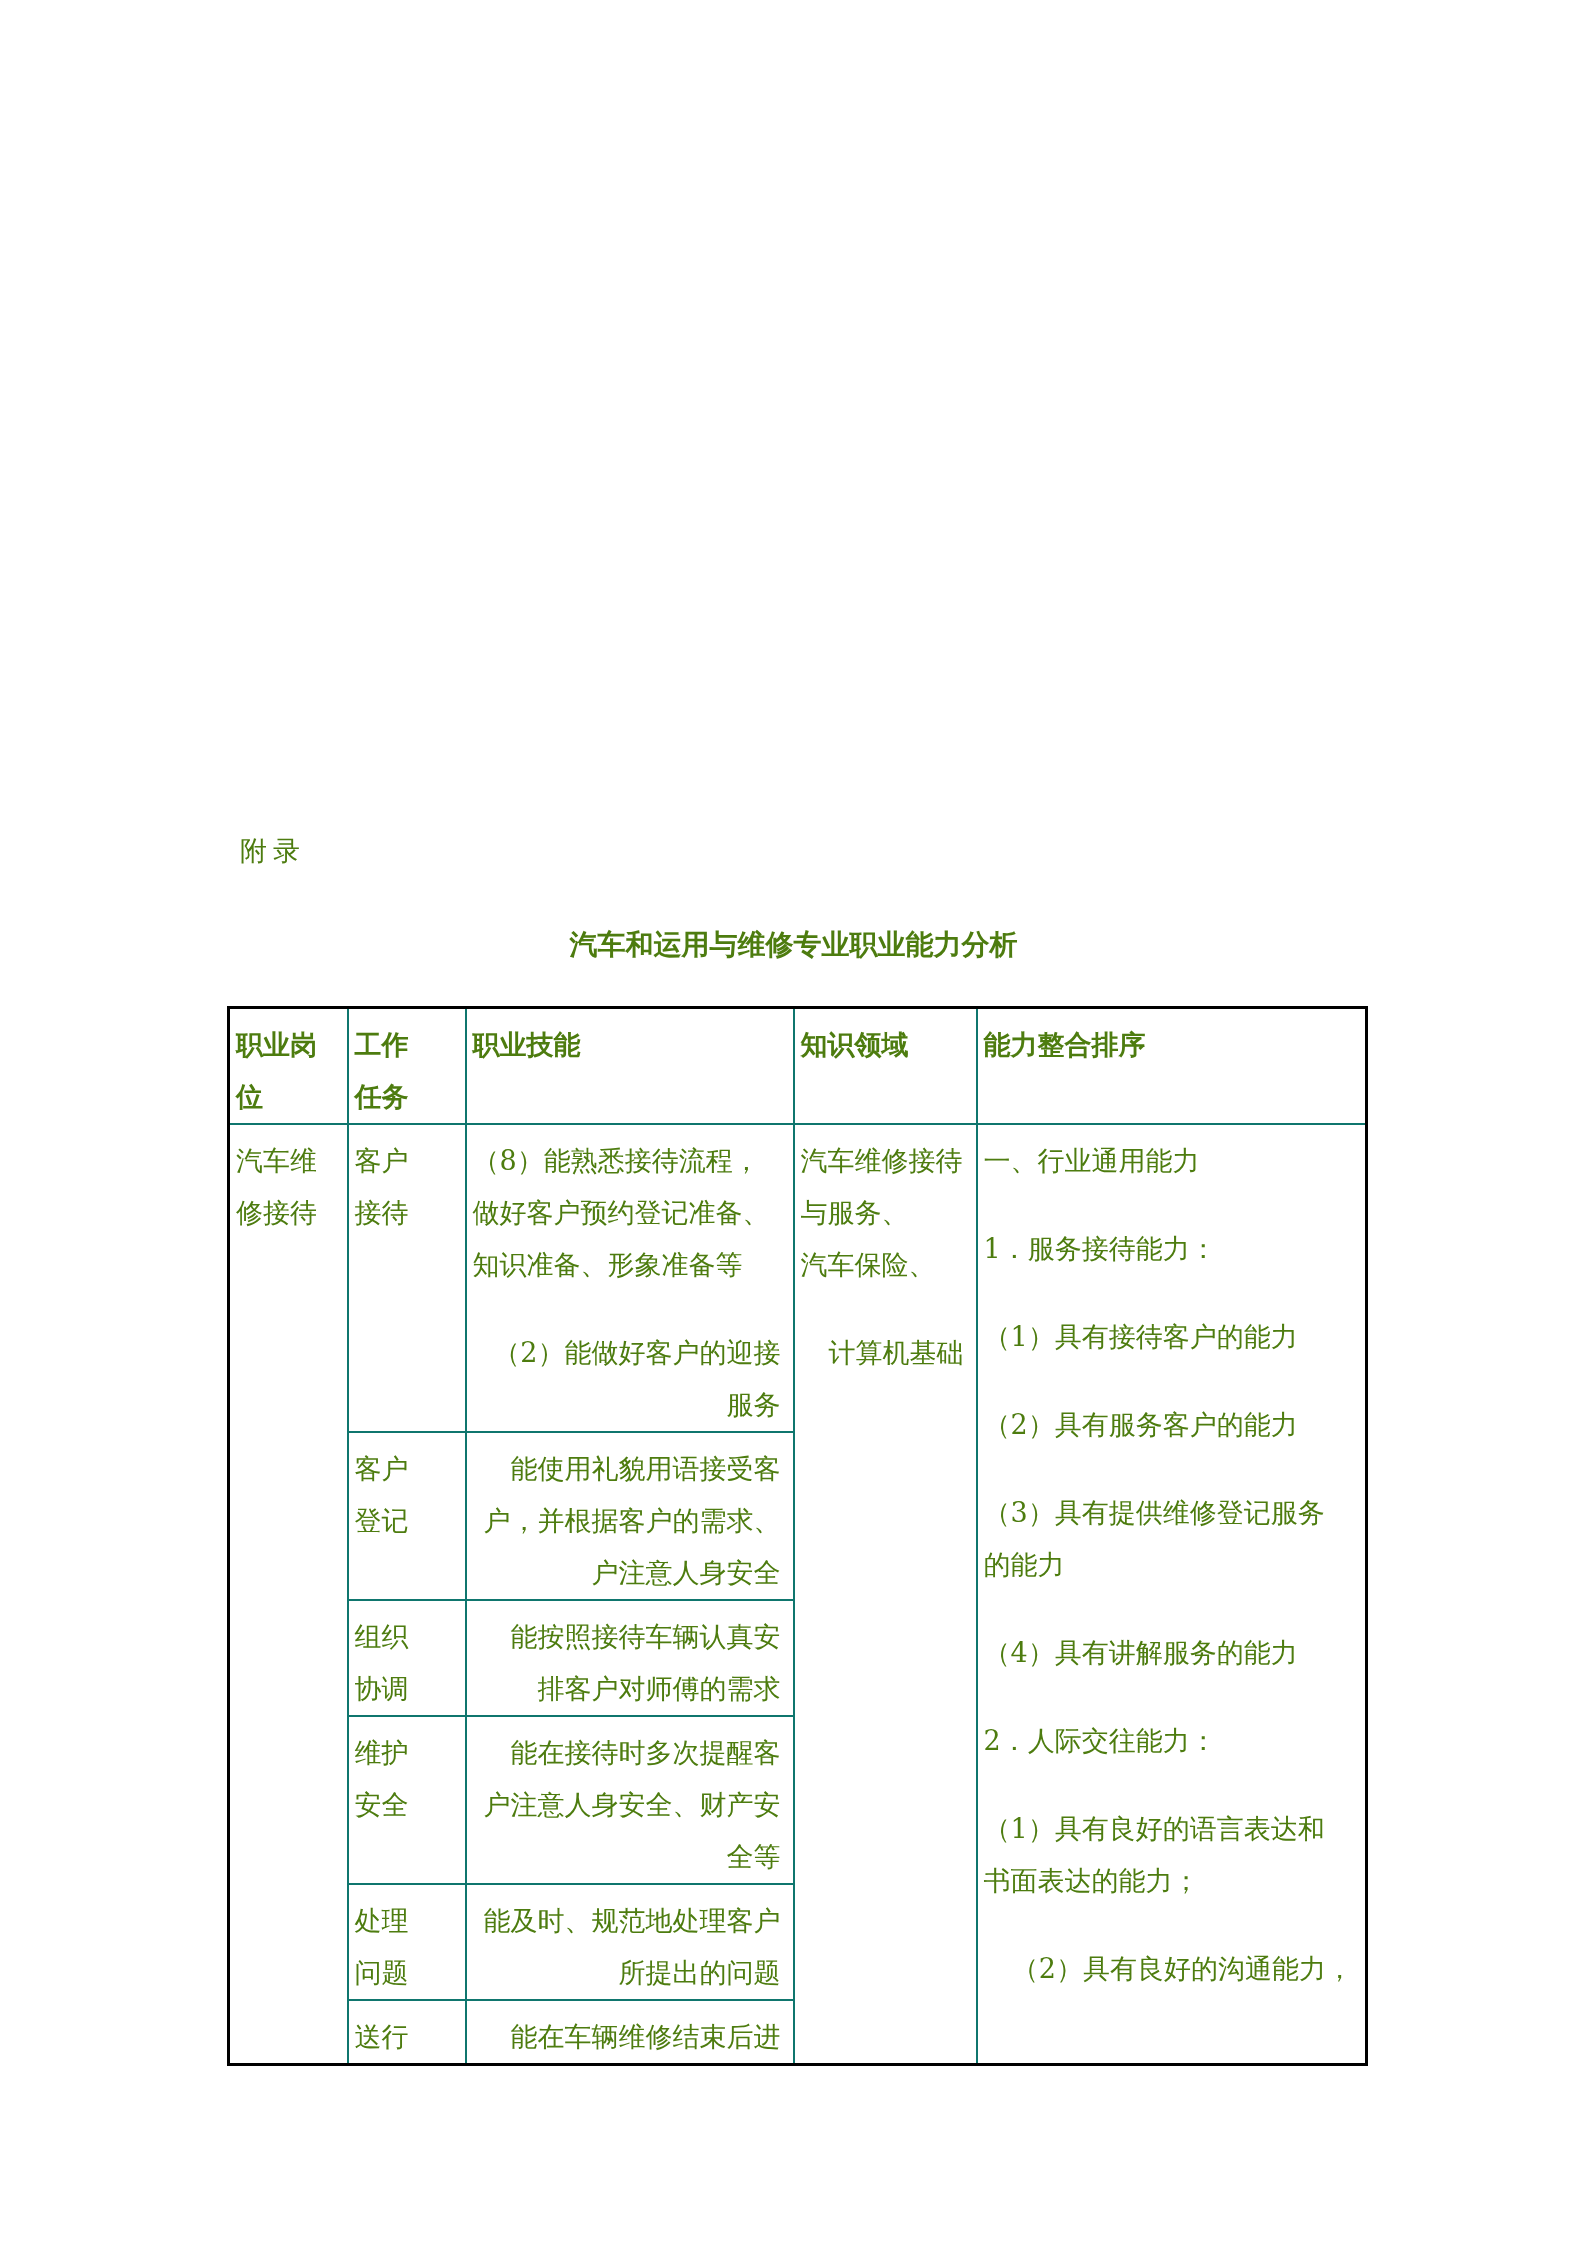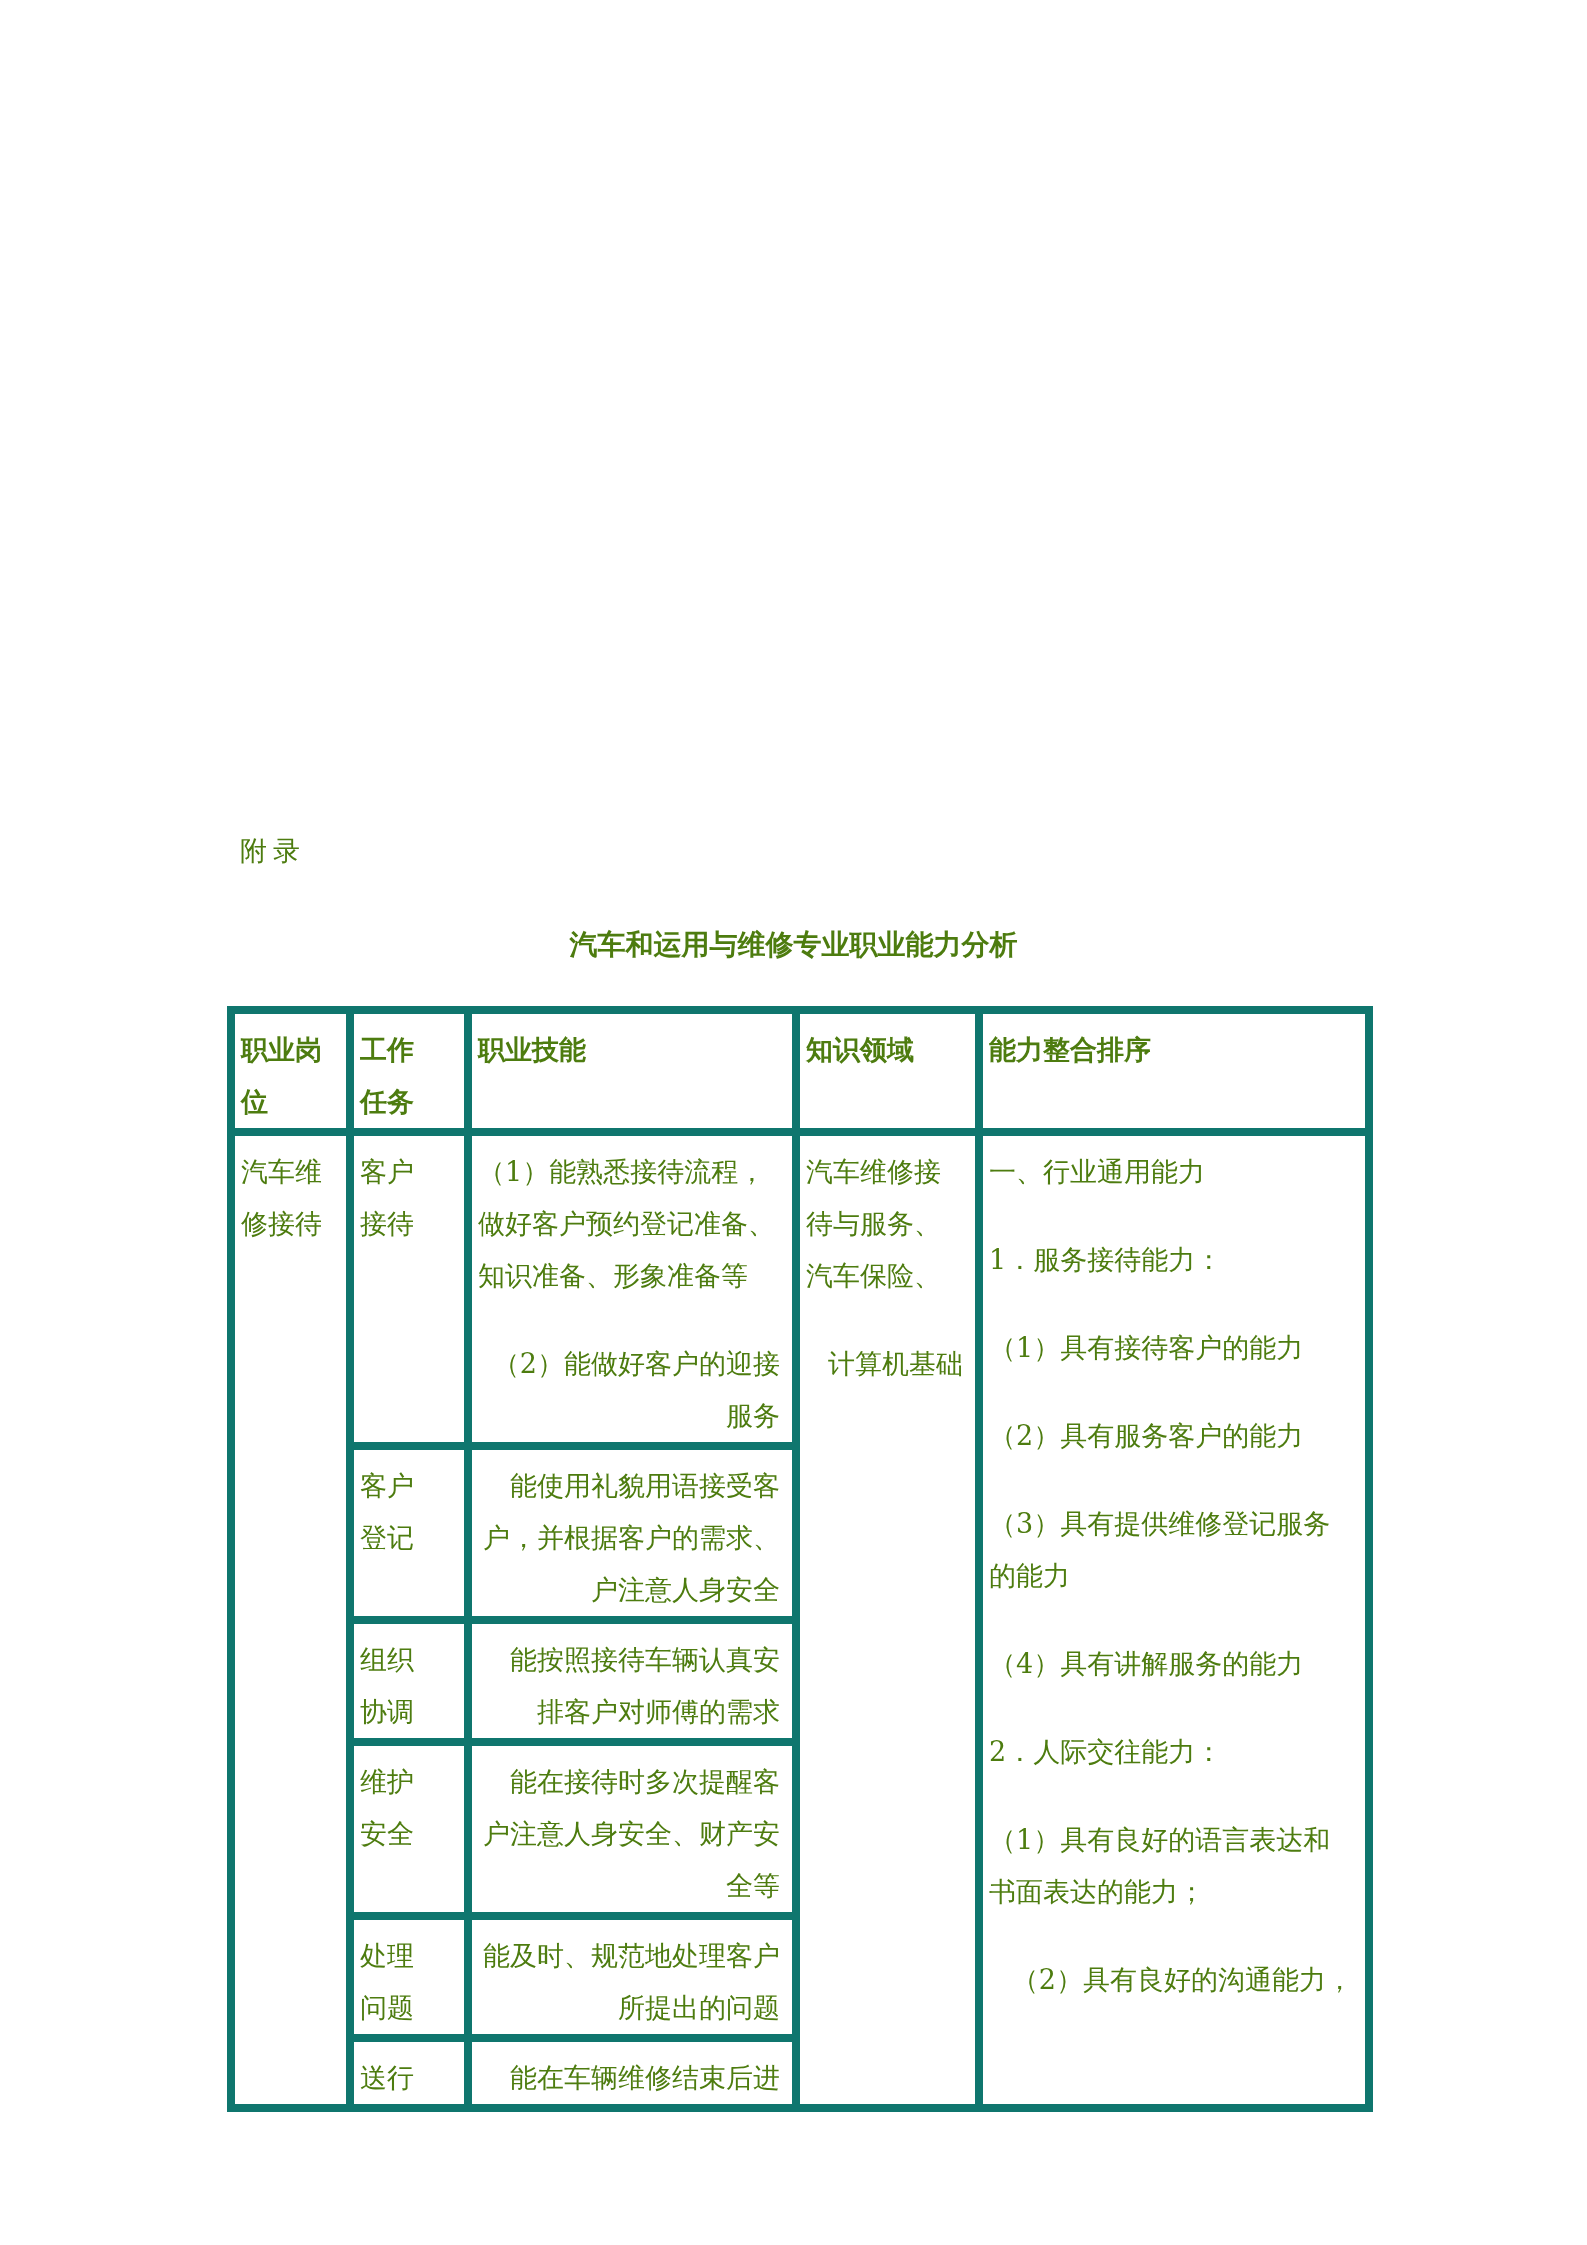--- a/index.html
+++ b/index.html
@@ -38,21 +38,21 @@
     position: absolute;
     left: 227px;
     top: 1006px;
     width: 1138px;
     border-collapse: collapse;
     table-layout: fixed;
     border: 3px solid #000000;
   }
   .cap-table th,
   .cap-table td {
-    border: 8px solid #0f766e;
+    border: 2px solid #0f766e;
     vertical-align: top;
     text-align: left;
     padding: 10px 12px 0 6px;
     font-size: 27px;
     line-height: 52px;
     white-space: pre-line;
     overflow: hidden;
     font-weight: normal;
   }
   .cap-table th {
@@ -92,21 +92,21 @@
 任务</th>
         <th>职业技能</th>
         <th>知识领域</th>
         <th>能力整合排序</th>
       </tr>
       <tr style="height:305px">
         <td rowspan="6">汽车维
 修接待</td>
         <td>客户
 接待</td>
-        <td><p class="para">（1）能熟悉接待流程，
+        <td><p class="para">（8）能熟悉接待流程，
 做好客户预约登记准备、
 知识准备、形象准备等</p><p class="para">（2）能做好客户的迎接
 服务</p></td>
         <td rowspan="6"><p class="para">汽车维修接待与服务、
 汽车保险、</p><p class="para">计算机基础</p></td>
         <td rowspan="6"><p class="para">一、行业通用能力</p><p class="para">1．服务接待能力：</p><p class="para">（1）具有接待客户的能力</p><p class="para">（2）具有服务客户的能力</p><p class="para">（3）具有提供维修登记服务
 的能力</p><p class="para">（4）具有讲解服务的能力</p><p class="para">2．人际交往能力：</p><p class="para">（1）具有良好的语言表达和
 书面表达的能力；</p><p class="para">（2）具有良好的沟通能力，</p></td>
       </tr>
       <tr style="height:162px">

